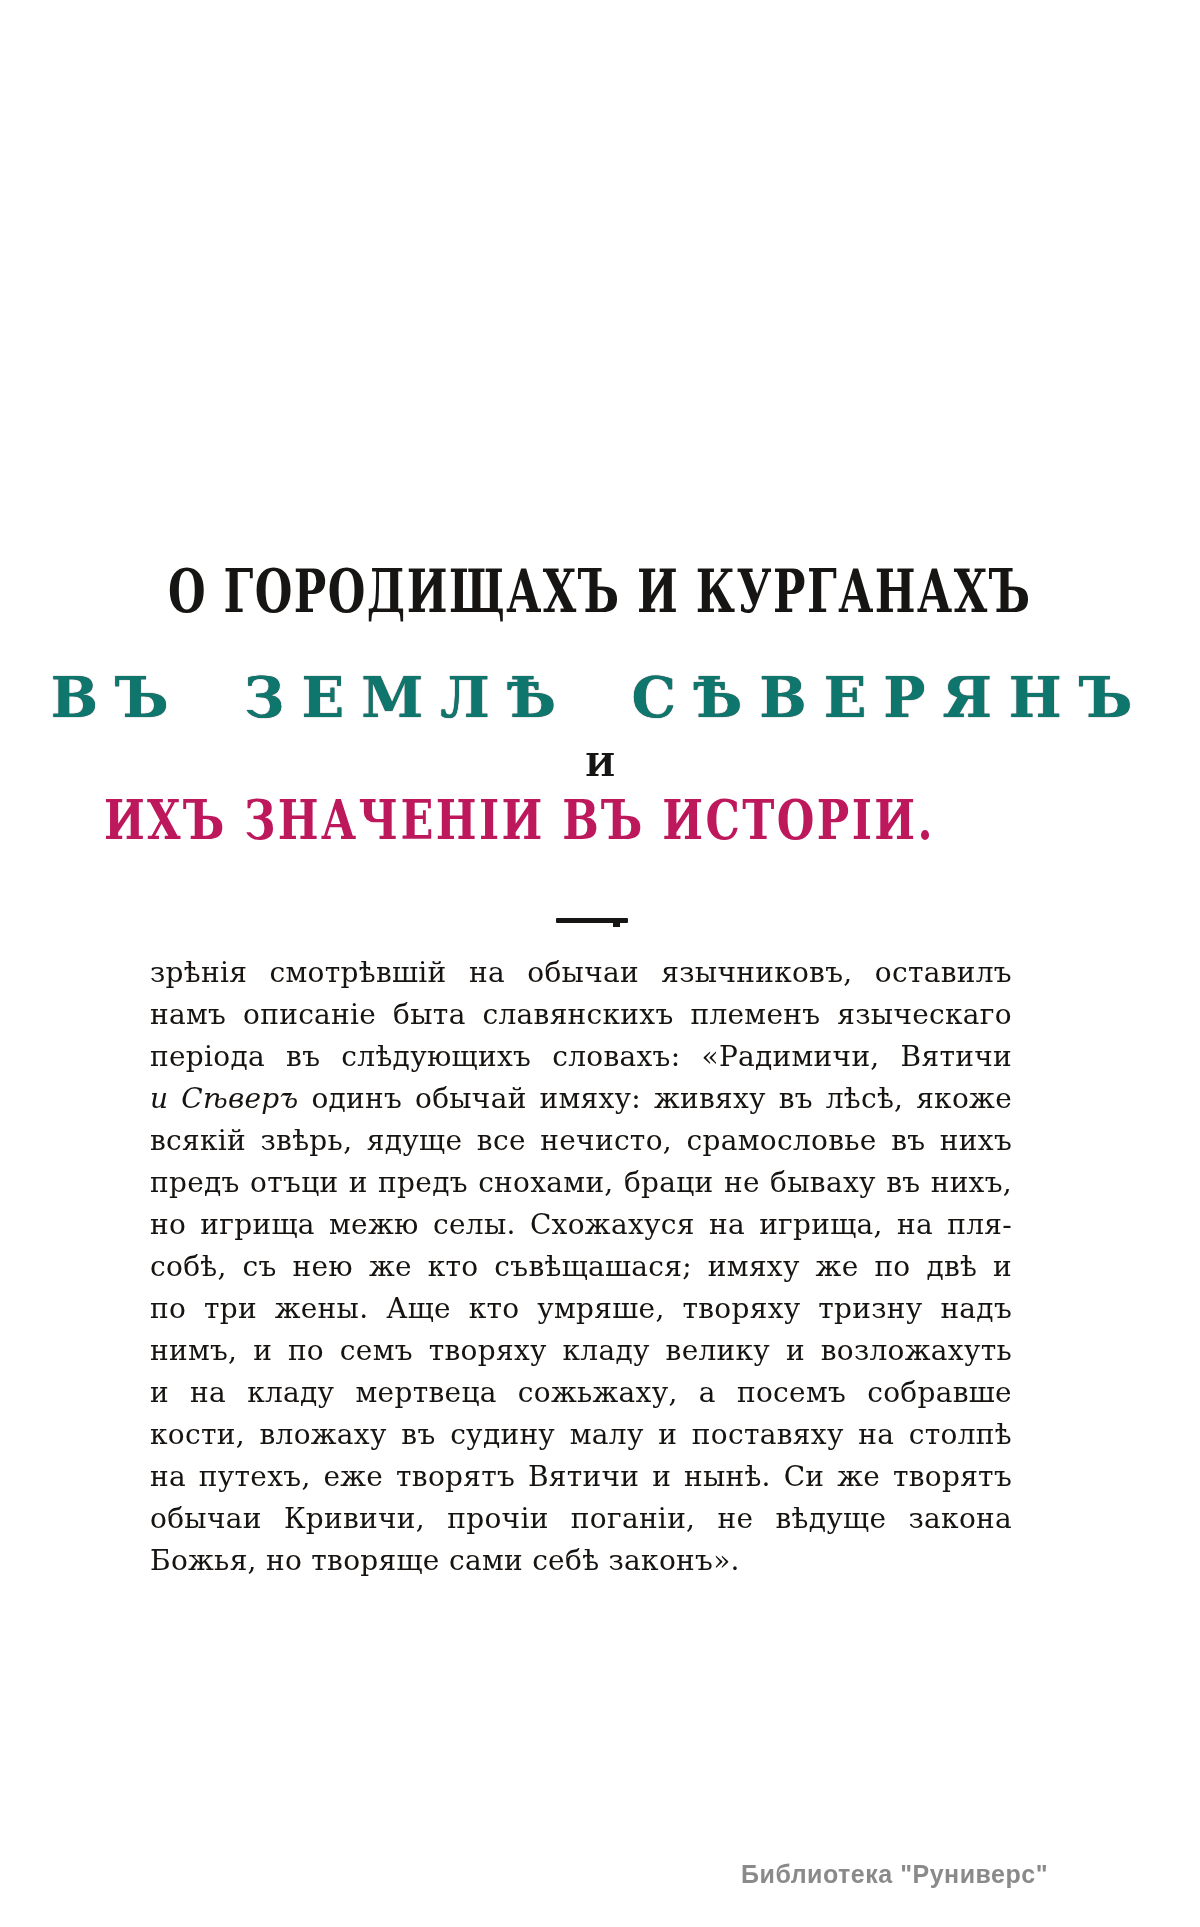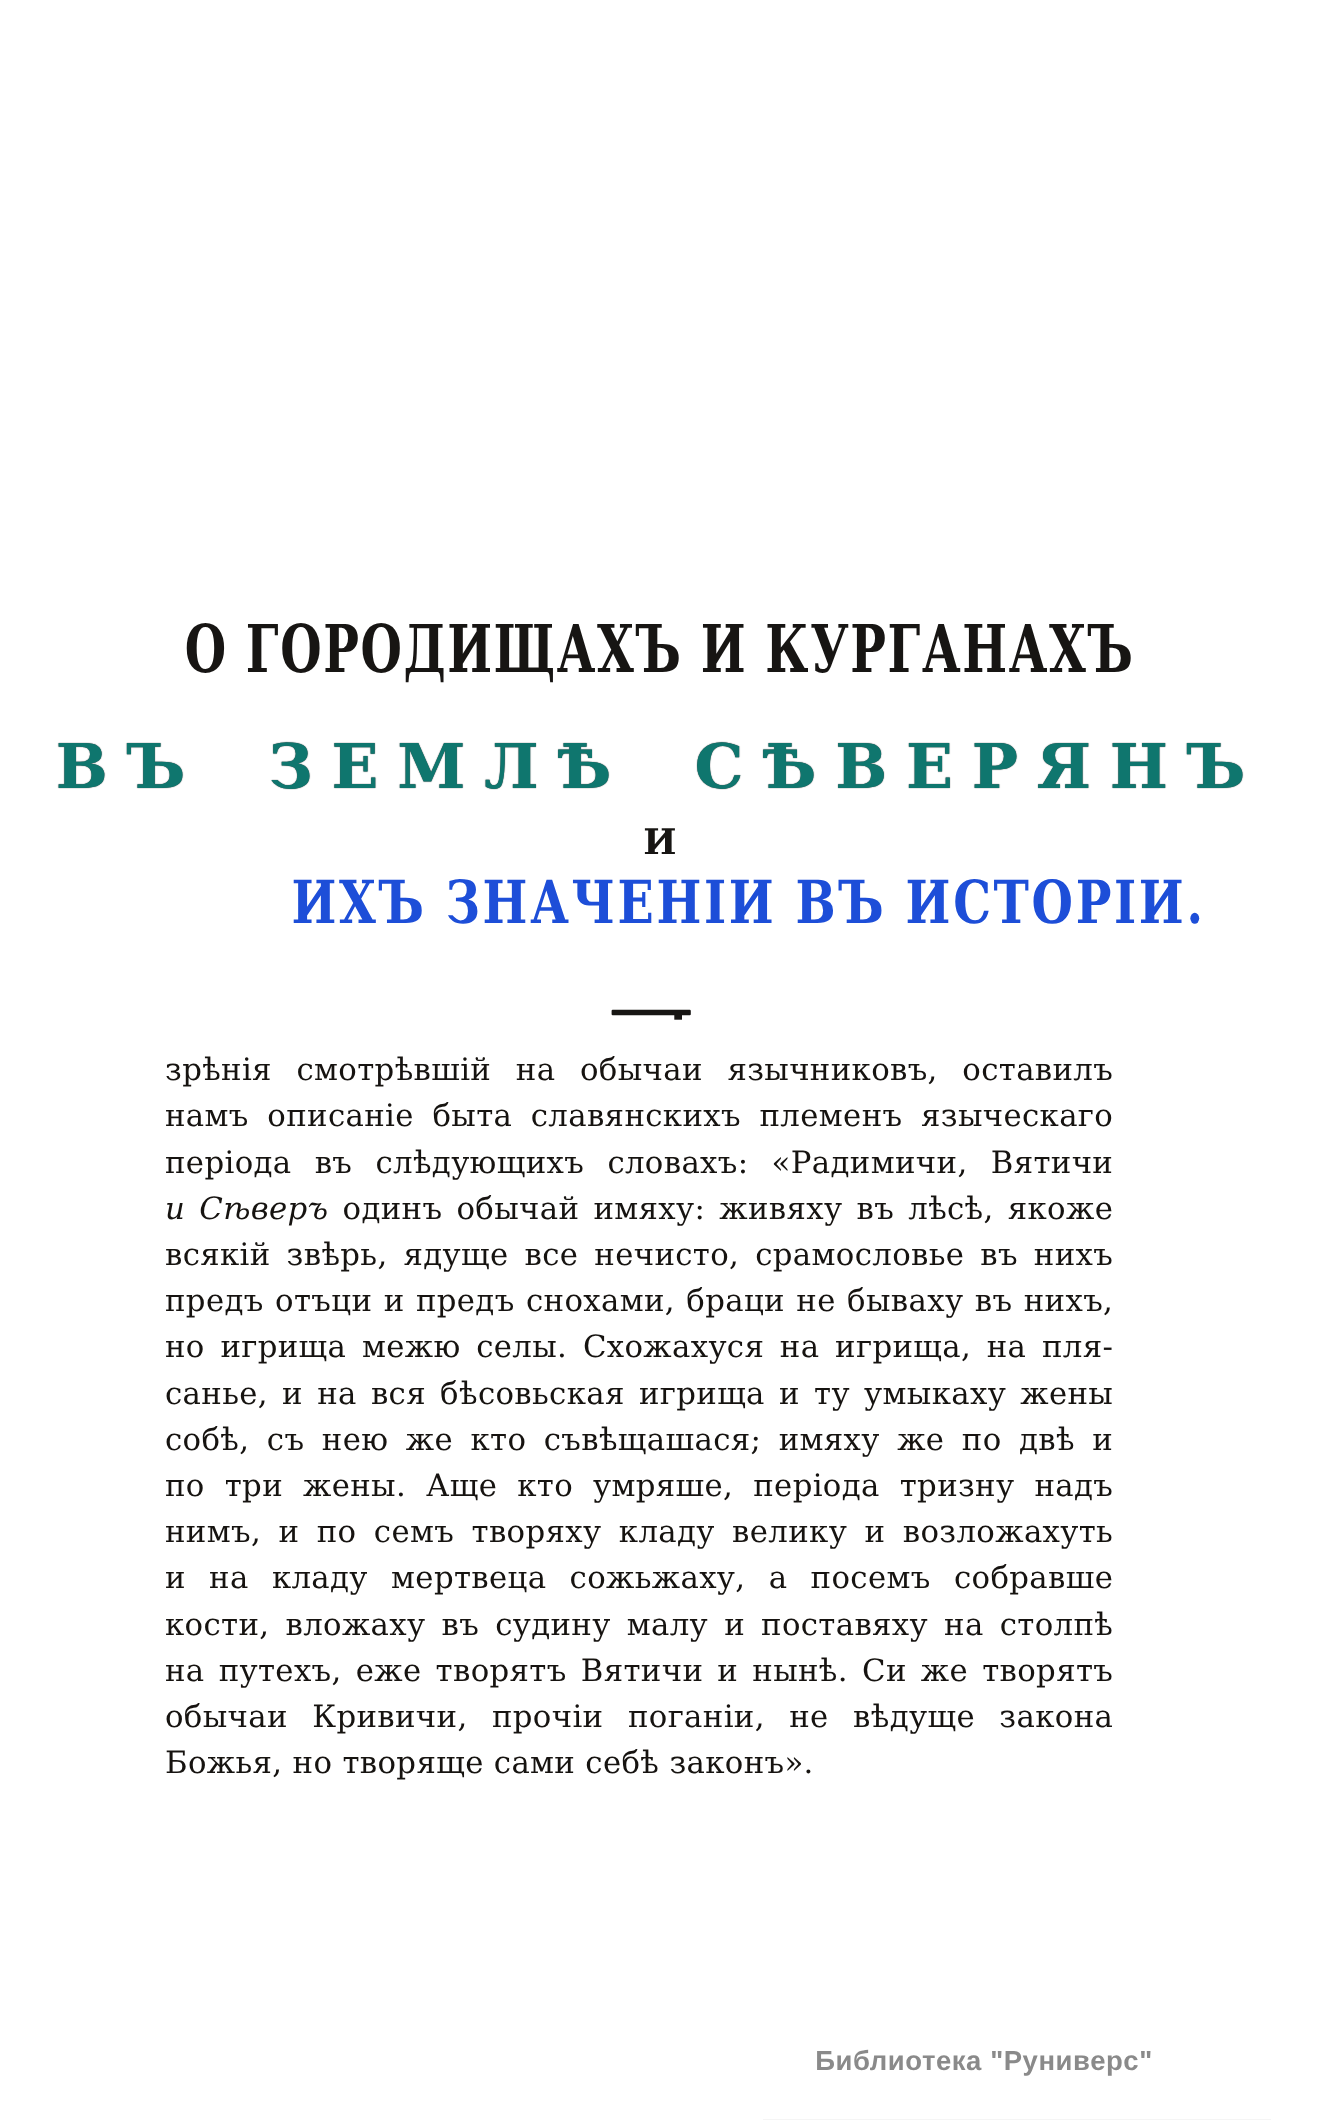--- a/index.html
+++ b/index.html
@@ -57,26 +57,26 @@
     text-align: center;
     font-size: 32px;
     font-weight: bold;
     color: #171513;
   }
   .title-3 {
     position: absolute;
     top: 788px;
     left: 0;
     width: 100%;
-    text-align: right;
+    text-align: left;
     font-size: 54px;
     font-weight: bold;
     letter-spacing: 3px;
     white-space: nowrap;
-    color: #1d4ed8;
+    color: #be185d;
   }
   .title-3 .condensed {
     display: inline-block;
     transform: scaleX(0.80);
     transform-origin: center;
   }
   
   .divider {
     position: absolute;
     top: 918px;
@@ -152,23 +152,22 @@
   <div class="divider"></div>
 
   <div class="paragraph">
       <div class="body-line">зрѣнія смотрѣвшій на обычаи язычниковъ, оставилъ</div>
       <div class="body-line">намъ описаніе быта славянскихъ племенъ языческаго</div>
       <div class="body-line">періода въ слѣдующихъ словахъ: «Радимичи, Вятичи</div>
       <div class="body-line"><span class="seg-italic">и Сѣверъ</span><span> одинъ обычай имяху: живяху въ лѣсѣ, якоже</span></div>
       <div class="body-line">всякій звѣрь, ядуще все нечисто, срамословье въ нихъ</div>
       <div class="body-line">предъ отъци и предъ снохами, браци не бываху въ нихъ,</div>
       <div class="body-line">но игрища межю селы. Схожахуся на игрища, на пля-</div>
-      <div class="body-line">санье, и на вся бѣсовьская игрища и ту умыкаху жены</div>
       <div class="body-line">собѣ, съ нею же кто съвѣщашася; имяху же по двѣ и</div>
-      <div class="body-line">по три жены. Аще кто умряше, періода тризну надъ</div>
+      <div class="body-line">по три жены. Аще кто умряше, творяху тризну надъ</div>
       <div class="body-line">нимъ, и по семъ творяху кладу велику и возложахуть</div>
       <div class="body-line">и на кладу мертвеца сожьжаху, а посемъ собравше</div>
       <div class="body-line">кости, вложаху въ судину малу и поставяху на столпѣ</div>
       <div class="body-line">на путехъ, еже творятъ Вятичи и нынѣ. Си же творятъ</div>
       <div class="body-line">обычаи Кривичи, прочіи поганіи, не вѣдуще закона</div>
       <div class="body-line last">Божья, но творяще сами себѣ законъ».</div>
     </div>
 
   <div class="watermark">Библиотека "Руниверс"</div>
 

